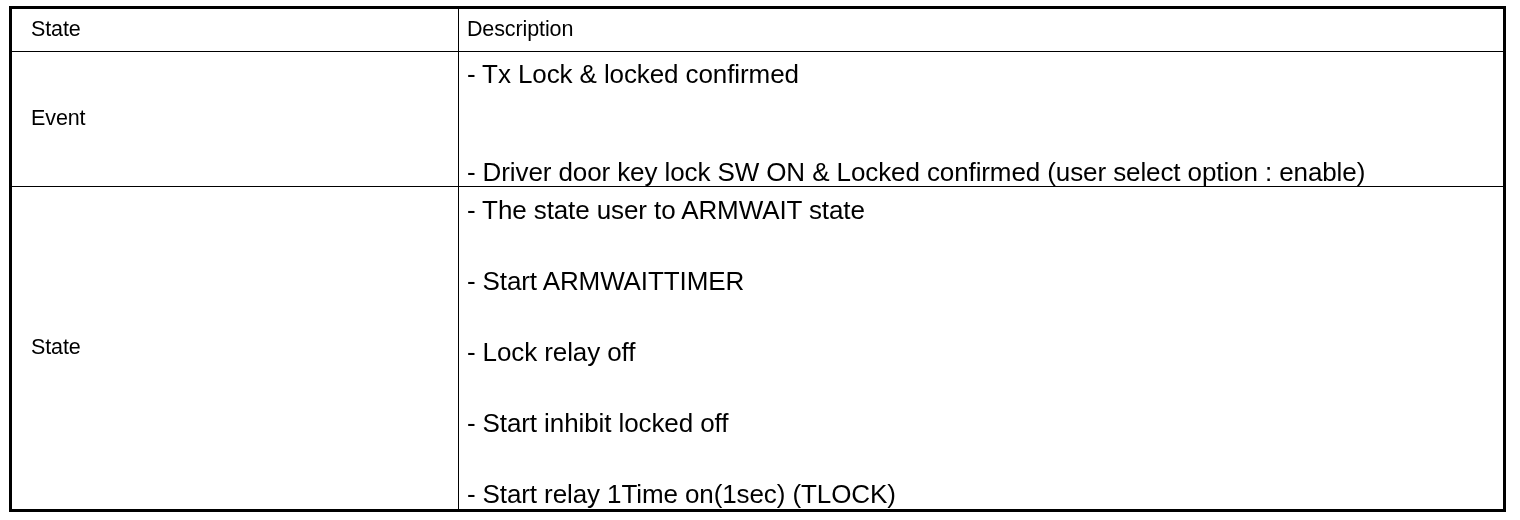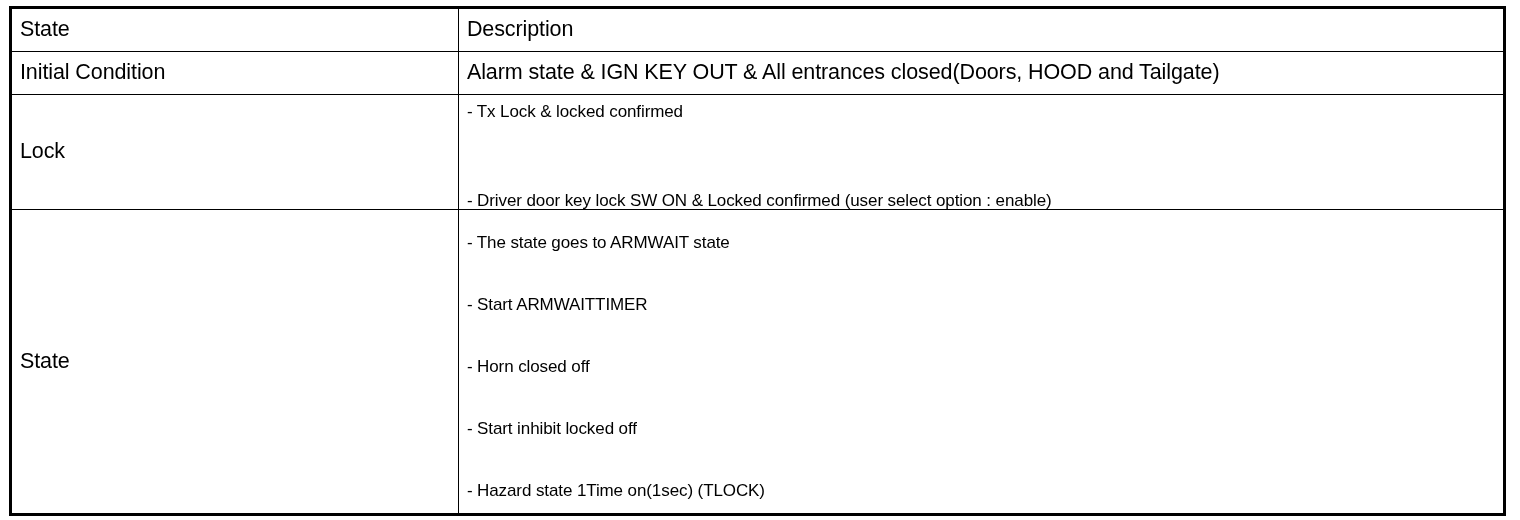--- a/index.html
+++ b/index.html
@@ -61,30 +61,31 @@
   
   .row-initial td { height: 43px; }
   
   .row-event td { height: 111px; }
   
   .row-action td { height: 305px; }
 
   
   .label-cell .cell-text {
     display: block;
+    margin-left: 11px;
   }
 
   
   .bullet-list {
     list-style: none;
     margin: 0;
     padding: 0;
   }
   .bullet-list li {
-    font-size: 17px;
+    font-size: 26px;
     line-height: 1.0;
     padding-left: 8px;
     padding-right: 8px;
     white-space: nowrap;
     letter-spacing: -0.1px;
   }
   
   .bullet-list li + li {
     margin-top: 72px;
   }
@@ -115,52 +116,44 @@
 
       <tr class="row-header">
         <td class="label-cell">
           <div class="cell-text">State</div>
         </td>
         <td>
           <div class="cell-text">Description</div>
         </td>
       </tr>
 
-      <tr class="row-initial">
-        <td class="label-cell">
-          <div class="cell-text">Initial Condition</div>
-        </td>
-        <td>
-          <div class="cell-text">Alarm state &amp; IGN KEY OUT &amp; All entrances closed(Doors, HOOD and Tailgate)</div>
-        </td>
-      </tr>
 
       <tr class="row-event">
         <td class="label-cell">
-          <div class="cell-text">Lock</div>
+          <div class="cell-text">Event</div>
         </td>
         <td>
           <ul class="bullet-list event-list">
             <li>-  Tx Lock &amp; locked confirmed</li>
             <li>-  Driver door key lock SW ON &amp; Locked confirmed (user select option : enable)</li>
           </ul>
         </td>
       </tr>
 
       <tr class="row-action">
         <td class="label-cell">
           <div class="cell-text">State</div>
         </td>
         <td>
           <ul class="bullet-list action-list">
-            <li>-  The state goes to ARMWAIT state</li>
+            <li>-  The state user to ARMWAIT state</li>
             <li>-  Start ARMWAITTIMER</li>
-            <li>-  Horn closed off</li>
+            <li>-  Lock relay off</li>
             <li>-  Start inhibit locked off</li>
-            <li>-  Hazard state 1Time on(1sec) (TLOCK)</li>
+            <li>-  Start relay 1Time on(1sec) (TLOCK)</li>
           </ul>
         </td>
       </tr>
 
     </tbody>
   </table>
 
 </div>
 
 </body></html>

